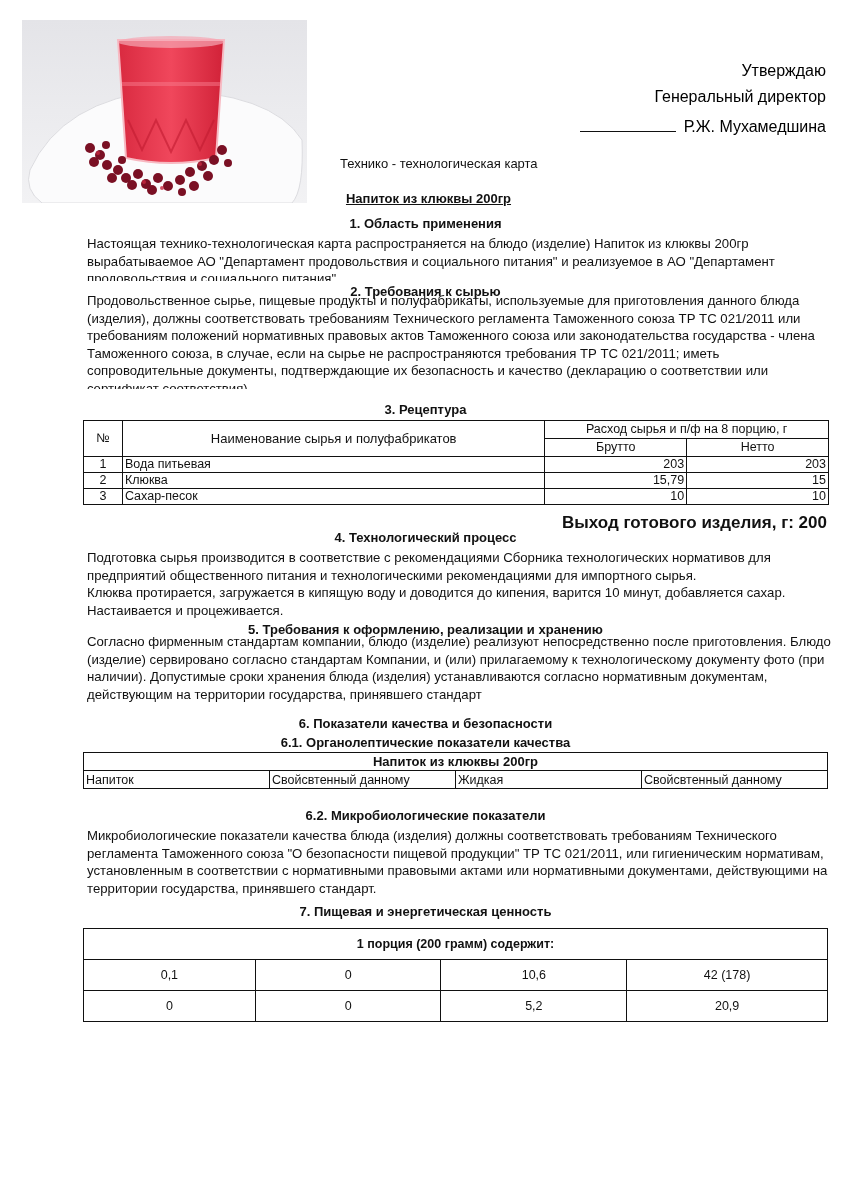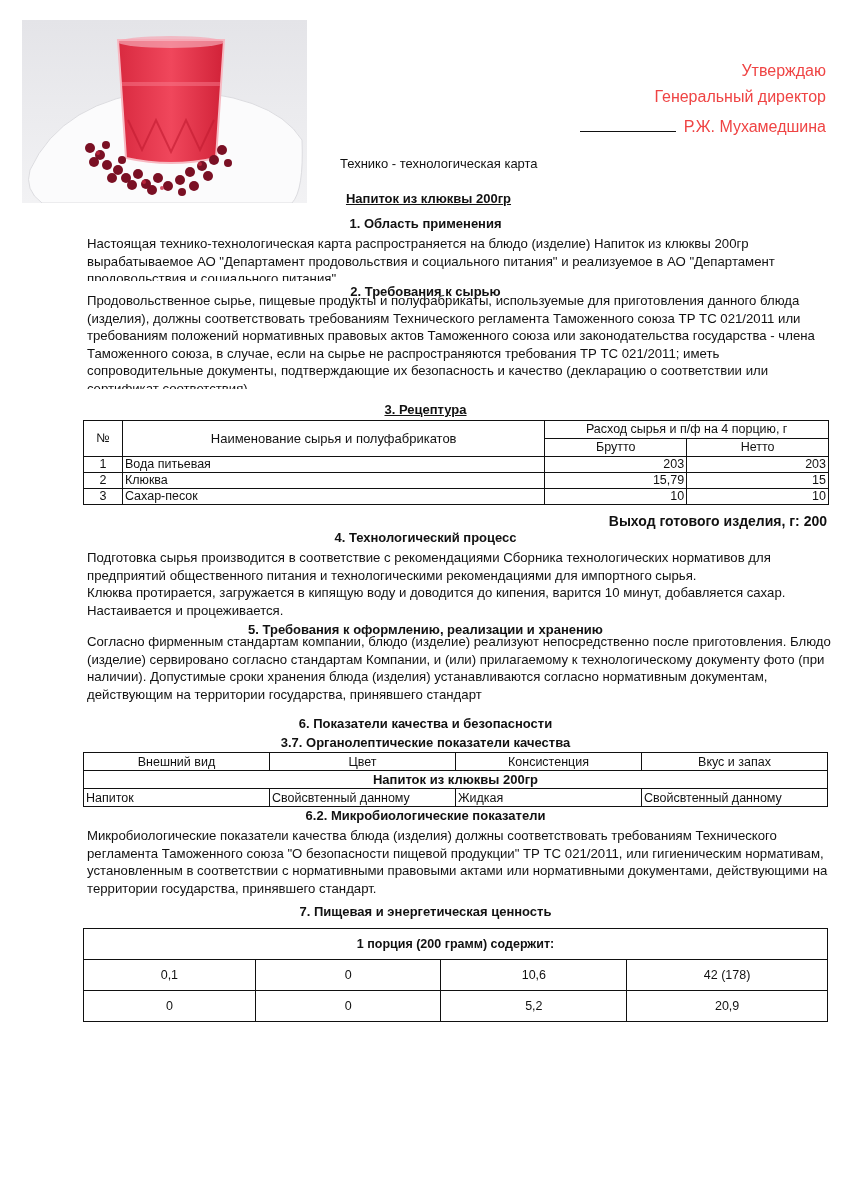--- a/index.html
+++ b/index.html
@@ -6,52 +6,52 @@
     html, body { width: 849px; height: 1200px; background: #ffffff; overflow: hidden; }
     body { position: relative; font-family: "Liberation Sans", sans-serif; color: #111; }
 
     .abs { position: absolute; }
 
     
     .photo { left: 22px; top: 20px; width: 285px; height: 183px; background: #ececee; overflow: hidden; }
     .photo svg { display: block; }
 
     
-    .approve { right: 23px; text-align: right; font-size: 16px; color: #ef4444; white-space: nowrap; }
+    .approve { right: 23px; text-align: right; font-size: 16px; color: #000000; white-space: nowrap; }
     .approve-1 { top: 62px; }
     .approve-2 { top: 88px; }
     .approve-3 { top: 118px; }
     .sign-line { display: inline-block; width: 96px; border-bottom: 1px solid #111; margin-right: 8px; height: 14px; vertical-align: baseline; }
 
     .doc-type { left: 340px; top: 156px; font-size: 13px; font-weight: normal; }
     .dish-title { left: 0; width: 849px; top: 191px; text-align: center; font-size: 13px; font-weight: bold; text-decoration: underline; padding-left: 8px; }
 
     .sec-h { left: 0; width: 833px; text-align: center; font-size: 13px; font-weight: bold; padding-left: 18px; }
     .para { left: 87px; width: 745px; font-size: 13.2px; line-height: 17.5px; overflow: hidden; }
 
     .h1 { top: 216px; }
     .p1 { top: 235px; height: 46px; }
     .h2 { top: 284px; }
     .p2 { top: 292px; height: 97px; }
-    .h3 { top: 402px; text-decoration: underline; }
+    .h3 { top: 402px; }
 
     
     table { border-collapse: collapse; position: absolute; font-size: 12.5px; }
     .recipe { left: 83px; top: 420px; width: 746px; }
     .recipe td, .recipe th { border: 1px solid #111; font-weight: normal; height: 16px; line-height: 15px; padding: 0 2px; }
     .recipe .c-num { width: 39px; text-align: center; }
     .recipe .c-name { width: 423px; }
     .recipe .c-br { width: 142px; text-align: right; }
     .recipe .c-nt { width: 142px; text-align: right; }
     .recipe th.hdr-name { text-align: center; font-size: 13px; }
     .recipe th.center { text-align: center; }
     .recipe thead tr:first-child th { height: 18px; }
     .recipe thead tr:nth-child(2) th { height: 18px; }
 
-    .yield { right: 22px; top: 513px; font-size: 14px; font-weight: bold; }
+    .yield { right: 22px; top: 513px; font-size: 17px; font-weight: bold; }
 
     .h4 { top: 530px; }
     .p4 { top: 549px; height: 72px; }
     .h5 { top: 622px; }
     .p5 { top: 633px; height: 83px; }
     .h6 { top: 716px; }
     .h61 { top: 735px; }
 
     
     .organo { left: 83px; top: 752px; width: 745px; }
@@ -146,21 +146,21 @@
 
 <div class="abs sec-h h2">2. Требования к сырью</div>
 <div class="abs para p2">Продовольственное сырье, пищевые продукты и полуфабрикаты, используемые для приготовления данного блюда (изделия), должны соответствовать требованиям Технического регламента Таможенного союза ТР ТС 021/2011 или требованиям положений нормативных правовых актов Таможенного союза или законодательства государства - члена Таможенного союза, в случае, если на сырье не распространяются требования ТР ТС 021/2011; иметь сопроводительные документы, подтверждающие их безопасность и качество (декларацию о соответствии или сертификат соответствия)</div>
 
 <div class="abs sec-h h3">3. Рецептура</div>
 <table class="recipe">
   <thead>
     <tr>
       <th class="c-num" rowspan="2">№</th>
       <th class="c-name hdr-name" rowspan="2">Наименование сырья и полуфабрикатов</th>
-      <th class="center" colspan="2">Расход сырья и п/ф на 4 порцию, г</th>
+      <th class="center" colspan="2">Расход сырья и п/ф на 8 порцию, г</th>
     </tr>
     <tr>
       <th class="c-br center">Брутто</th>
       <th class="c-nt center">Нетто</th>
     </tr>
   </thead>
   <tbody>
     <tr>
       <td class="c-num">1</td>
       <td class="c-name">Вода питьевая</td>
@@ -186,29 +186,23 @@
 <div class="abs sec-h h4">4. Технологический процесс</div>
 <div class="abs para p4">
   <div>Подготовка сырья производится в соответствие с рекомендациями Сборника технологических нормативов для предприятий общественного питания и технологическими рекомендациями для импортного сырья.</div>
   <div>Клюква протирается, загружается в кипящую воду и доводится до кипения, варится 10 минут, добавляется сахар. Настаивается и процеживается.</div>
 </div>
 
 <div class="abs para p5">Согласно фирменным стандартам компании, блюдо (изделие) реализуют непосредственно после приготовления. Блюдо (изделие) сервировано согласно стандартам Компании, и (или) прилагаемому к технологическому документу фото (при наличии). Допустимые сроки хранения блюда (изделия) устанавливаются согласно нормативным документам, действующим на территории государства, принявшего стандарт</div>
 <div class="abs sec-h h5">5. Требования к оформлению, реализации и хранению</div>
 
 <div class="abs sec-h h6">6. Показатели качества и безопасности</div>
-<div class="abs sec-h h61">3.7. Органолептические показатели качества</div>
+<div class="abs sec-h h61">6.1. Органолептические показатели качества</div>
 <table class="organo">
   <tbody>
-      <tr class="hdr">
-    <td>Внешний вид</td>
-    <td>Цвет</td>
-    <td>Консистенция</td>
-    <td>Вкус и запах</td>
-  </tr>
   <tr class="span">
     <td colspan="4">Напиток из клюквы 200гр</td>
   </tr>
   <tr>
     <td>Напиток</td>
     <td>Свойсвтенный данному</td>
     <td>Жидкая</td>
     <td>Свойсвтенный данному</td>
   </tr>
 </tbody>

